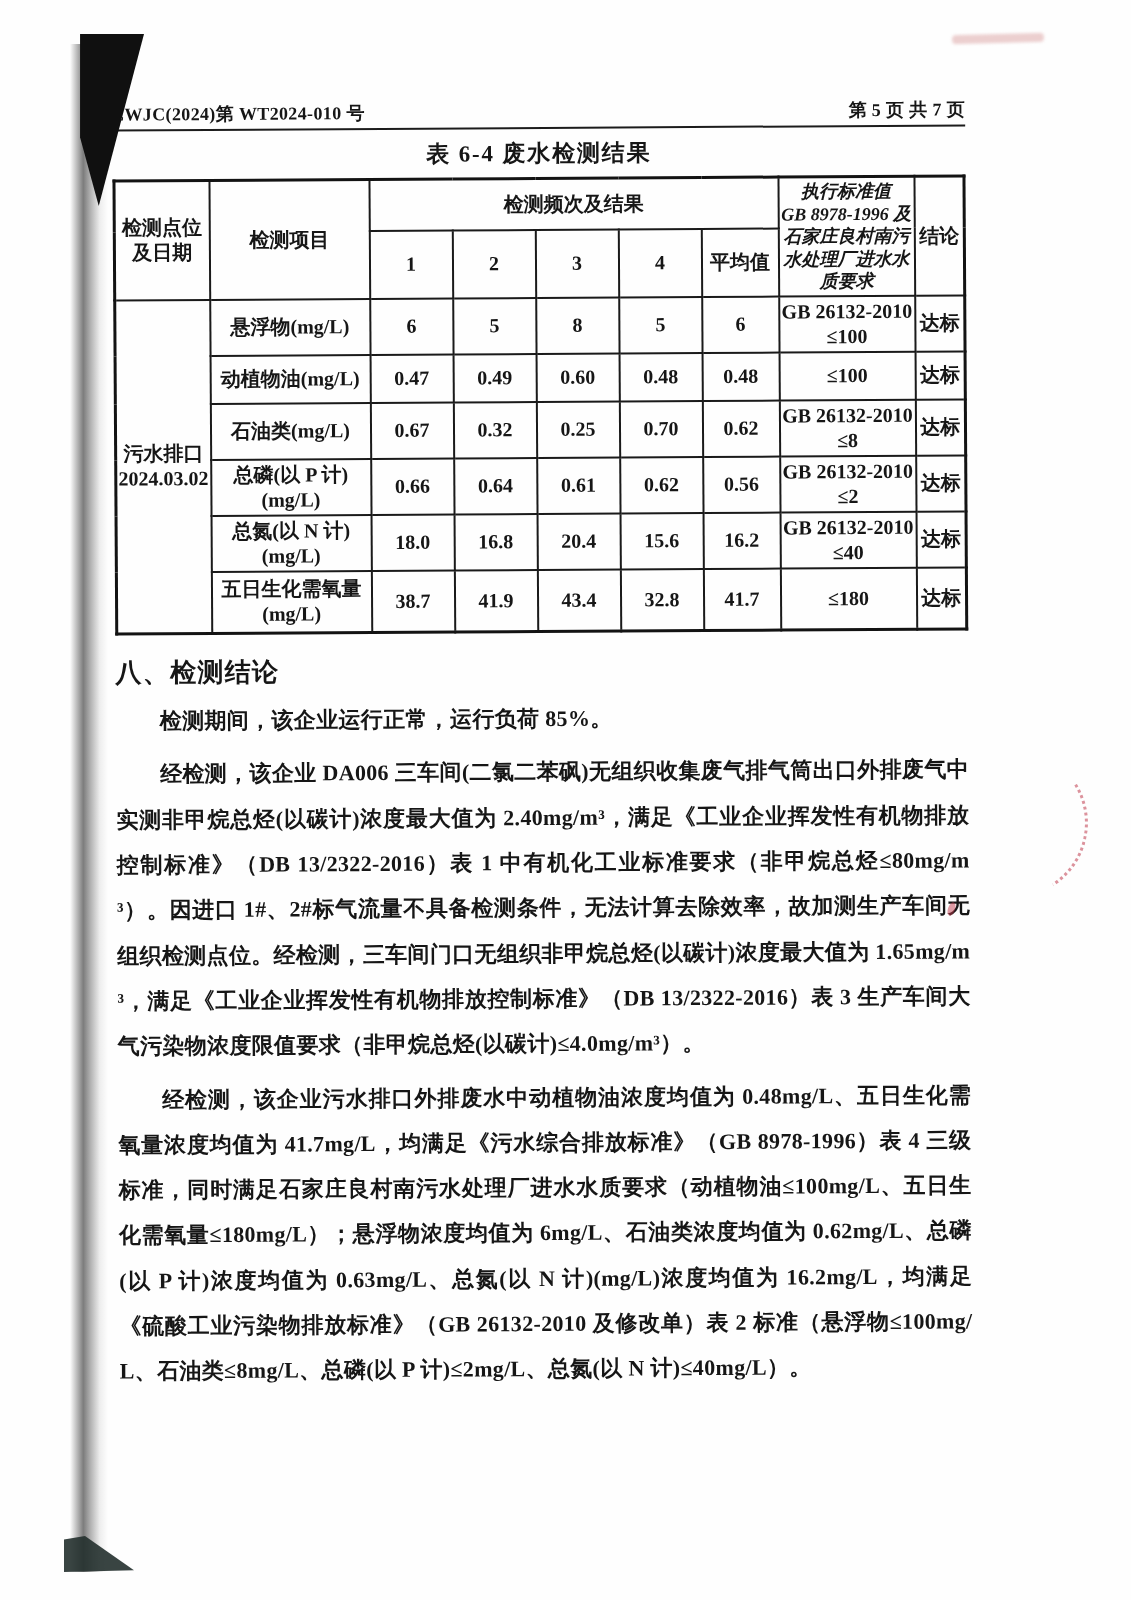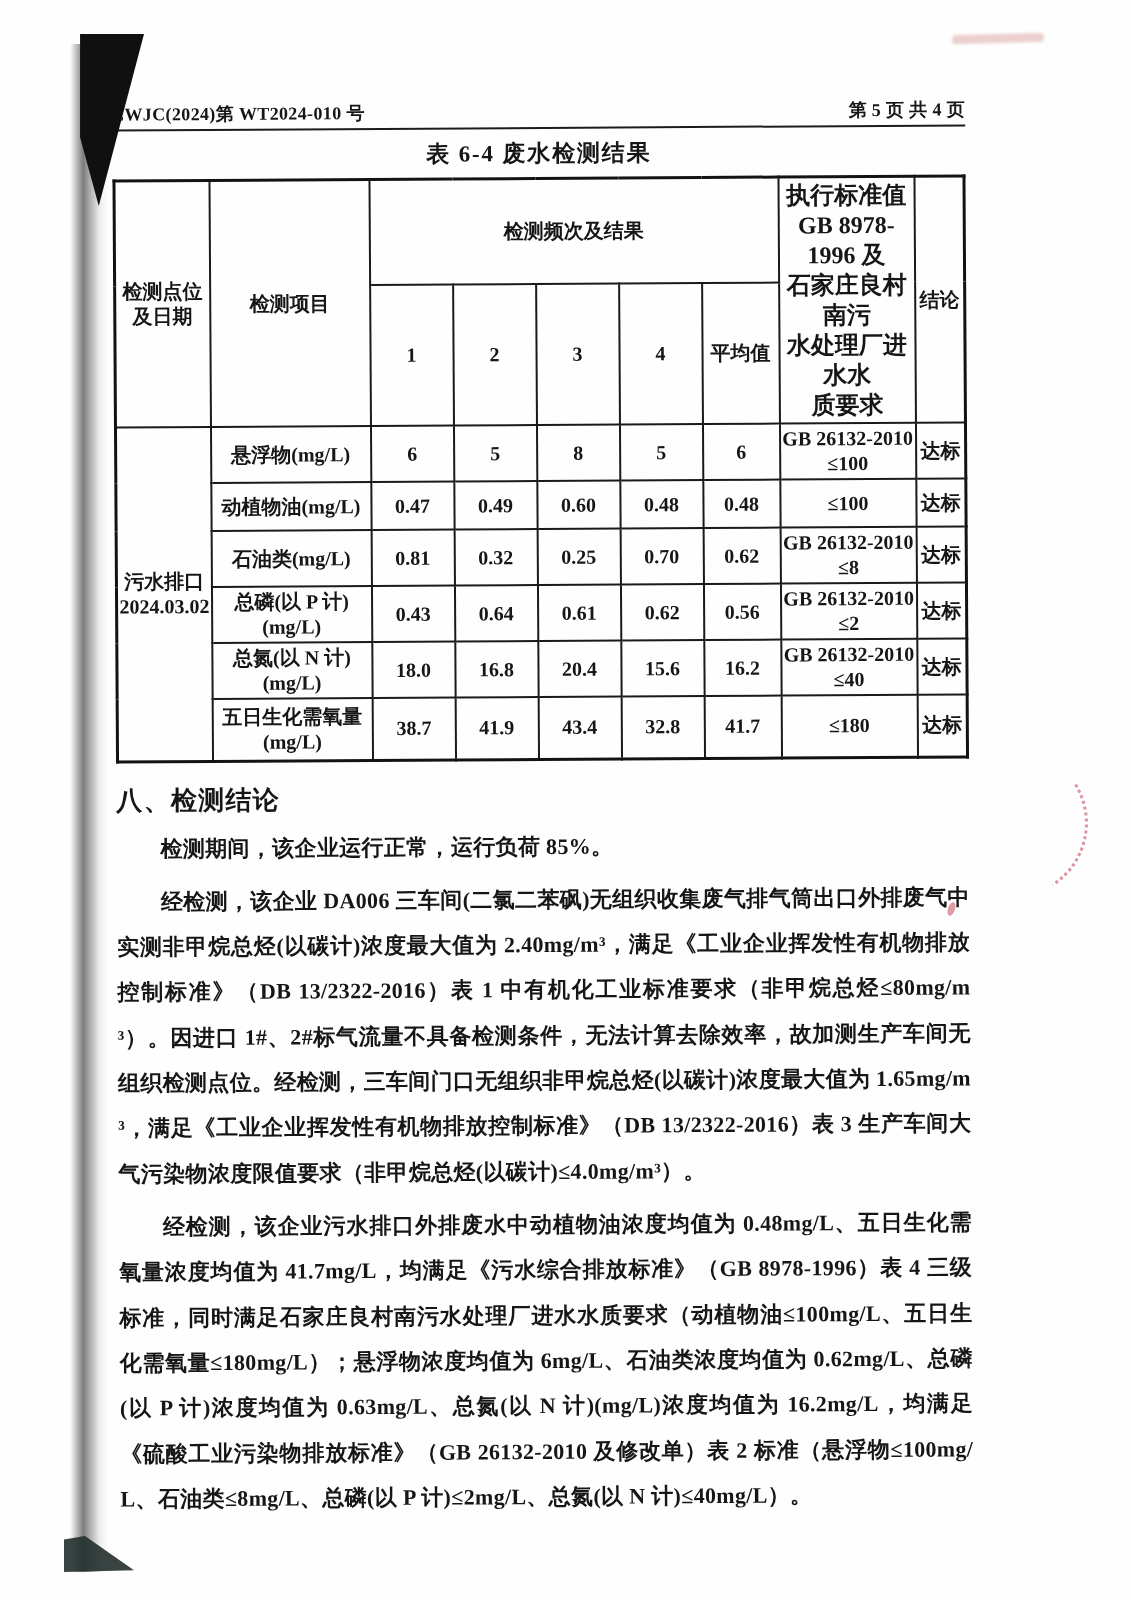--- a/index.html
+++ b/index.html
@@ -148,21 +148,21 @@
   <div class="edge-shadow-left"></div>
   <div class="corner-shadow-bl"></div>
   <div class="smudge-top-right"></div>
   <div class="stamp-arc"></div>
   <div class="stamp-speck"></div>
 
   <div class="content">
 
     <div class="page-header">
       <span>ZWJC(2024)第 WT2024-010 号</span>
-      <span>第 5 页 共 4 页</span>
+      <span>第 5 页 共 7 页</span>
     </div>
 
     <div class="doc-title">表 6-4  废水检测结果</div>
 
     <table class="results">
       <colgroup>
         <col class="col-point">
           <col class="col-item">
         <col class="col-v">
           <col class="col-v">
@@ -171,21 +171,21 @@
         <col class="col-avg">
           <col class="col-std">
           <col class="col-concl">
       </colgroup>
       <tbody>
           <tr class="hdr-top">
         <th rowspan="2">检测点位
 及日期</th>
         <th rowspan="2">检测项目</th>
         <th colspan="5">检测频次及结果</th>
-        <th rowspan="2" style="font-size:24px;">执行标准值
+        <th rowspan="2" style="font-size:18px;font-style:italic;">执行标准值
 GB 8978-1996 及
 石家庄良村南污
 水处理厂进水水
 质要求</th>
         <th rowspan="2">结论</th>
       </tr>
       <tr class="hdr-sub">
         <th>1</th>
         <th>2</th>
         <th>3</th>
@@ -211,32 +211,32 @@
         <td>0.47</td>
         <td>0.49</td>
         <td>0.60</td>
         <td>0.48</td>
         <td>0.48</td>
         <td class="std-cell">≤100</td>
         <td class="concl-cell">达标</td>
       </tr>
       <tr class="data-row">
         <td class="item-cell">石油类(mg/L)</td>
-        <td>0.81</td>
+        <td>0.67</td>
         <td>0.32</td>
         <td>0.25</td>
         <td>0.70</td>
         <td>0.62</td>
         <td class="std-cell">GB 26132-2010
 ≤8</td>
         <td class="concl-cell">达标</td>
       </tr>
       <tr class="data-row">
         <td class="item-cell">总磷(以 P 计)(mg/L)</td>
-        <td>0.43</td>
+        <td>0.66</td>
         <td>0.64</td>
         <td>0.61</td>
         <td>0.62</td>
         <td>0.56</td>
         <td class="std-cell">GB 26132-2010
 ≤2</td>
         <td class="concl-cell">达标</td>
       </tr>
       <tr class="data-row">
         <td class="item-cell">总氮(以 N 计)(mg/L)</td>

